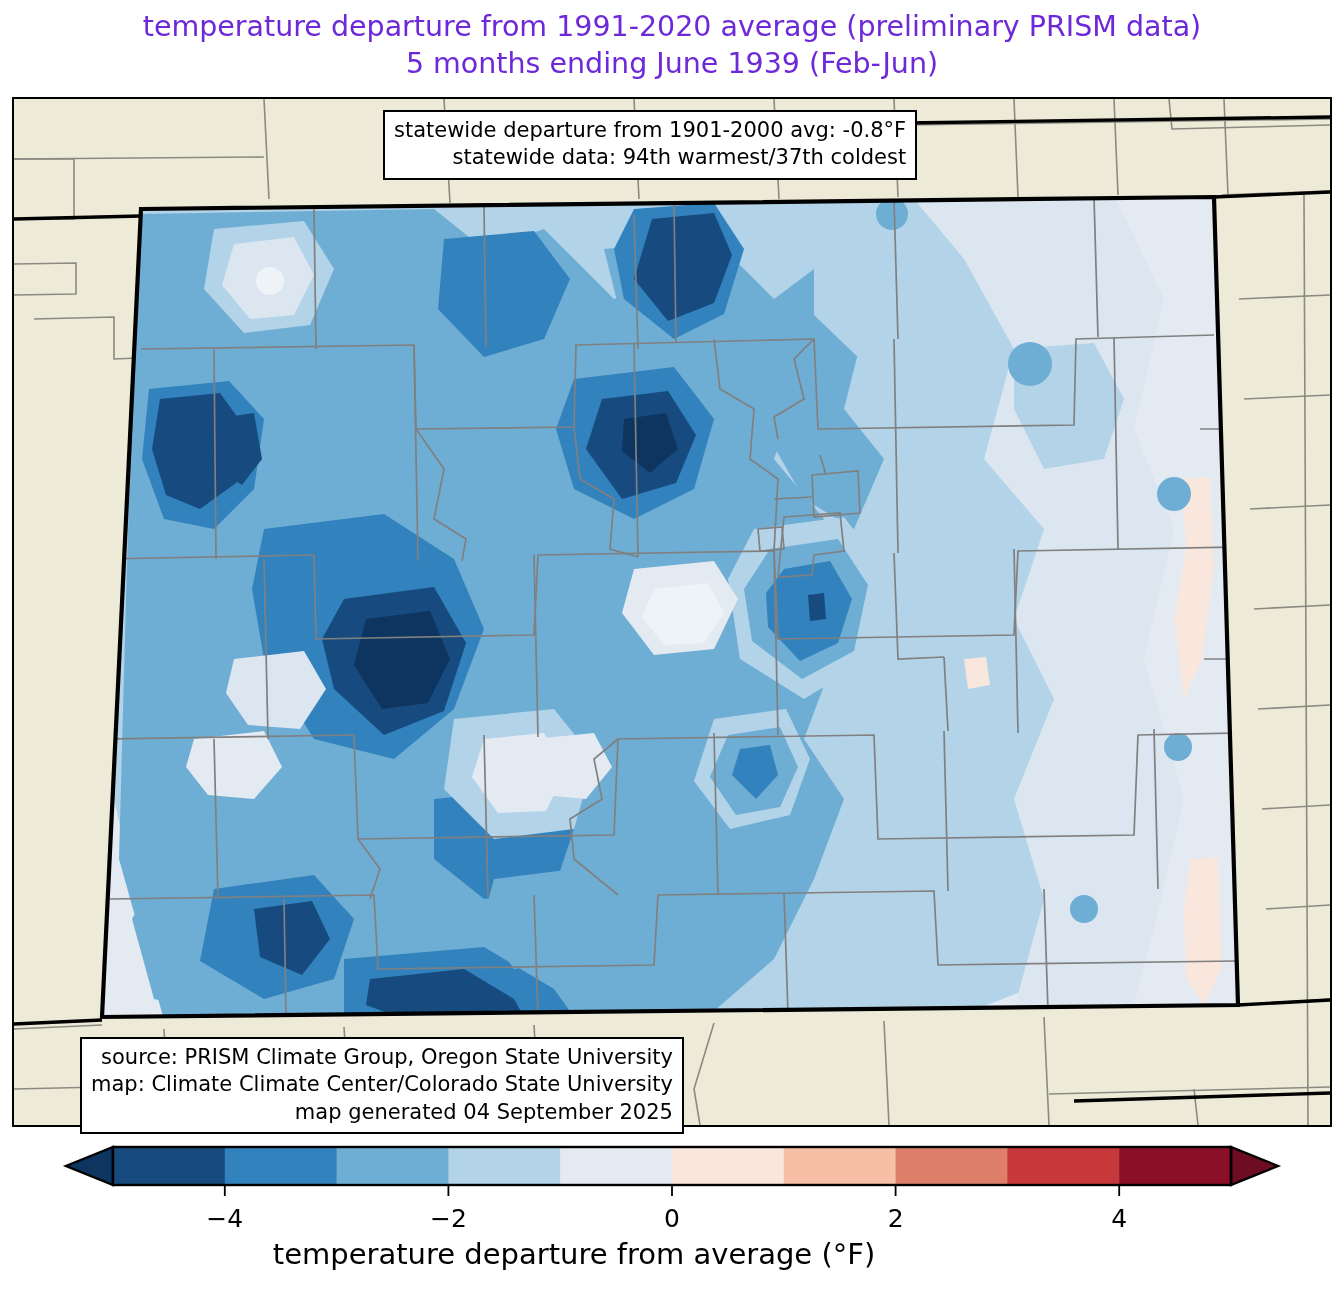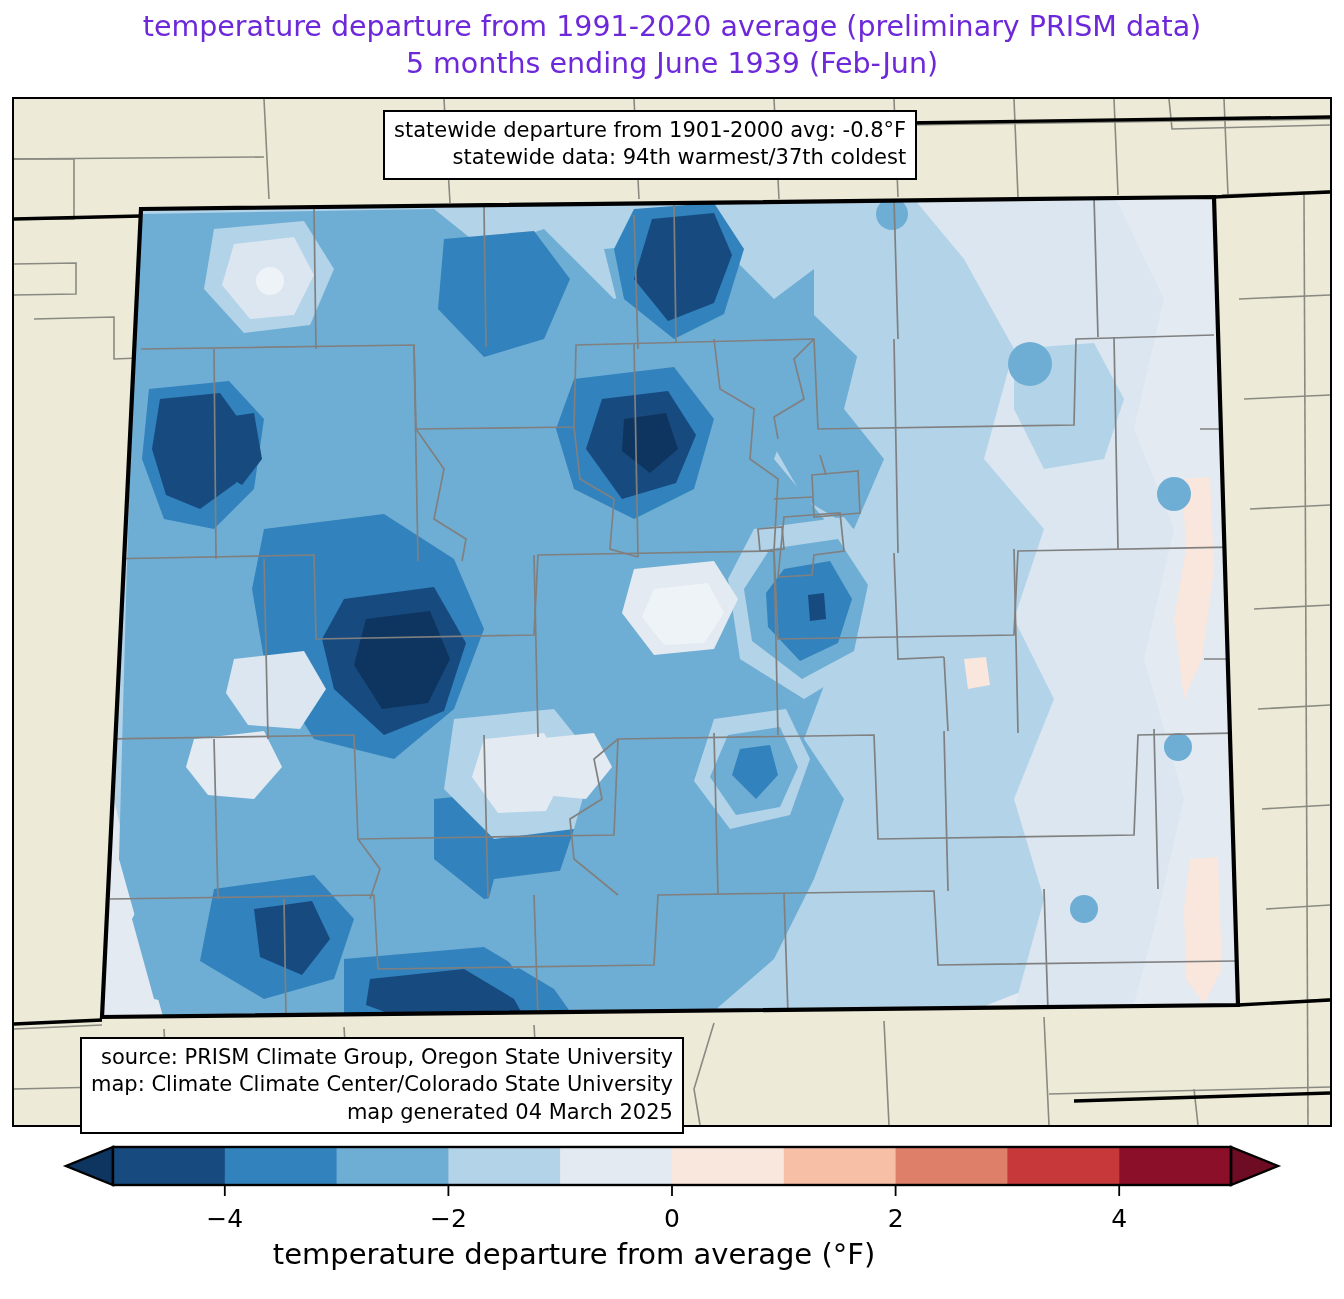--- a/index.html
+++ b/index.html
@@ -237,21 +237,21 @@
     </div>
 
   <div class="infobox" id="stats-box">
     <div class="ln">statewide departure from 1901-2000 avg: -0.8°F</div>
     <div class="ln">statewide data: 94th warmest/37th coldest</div>
   </div>
 
   <div class="infobox" id="source-box">
     <div class="ln">source: PRISM Climate Group, Oregon State University</div>
     <div class="ln">map: Climate Climate Center/Colorado State University</div>
-    <div class="ln">map generated 04 March 2025</div>
+    <div class="ln">map generated 04 September 2025</div>
   </div>
 
   <div class="cbar-wrap">
     <svg class="cbar-svg" width="1344" height="120" viewBox="0 0 1344 120">
       <g id="cbar-bands">
           <path d="M113,14 L113,52 L66,33 Z" fill="#0e3560" stroke="#000" stroke-width="2.4"></path>
           <rect x="113" y="14" width="112.39999999999999" height="38" fill="#174a7e"></rect>
           <rect x="224.8" y="14" width="112.39999999999999" height="38" fill="#3182bd"></rect>
           <rect x="336.6" y="14" width="112.39999999999999" height="38" fill="#6faed4"></rect>
           <rect x="448.4" y="14" width="112.39999999999999" height="38" fill="#b3d3e8"></rect>

